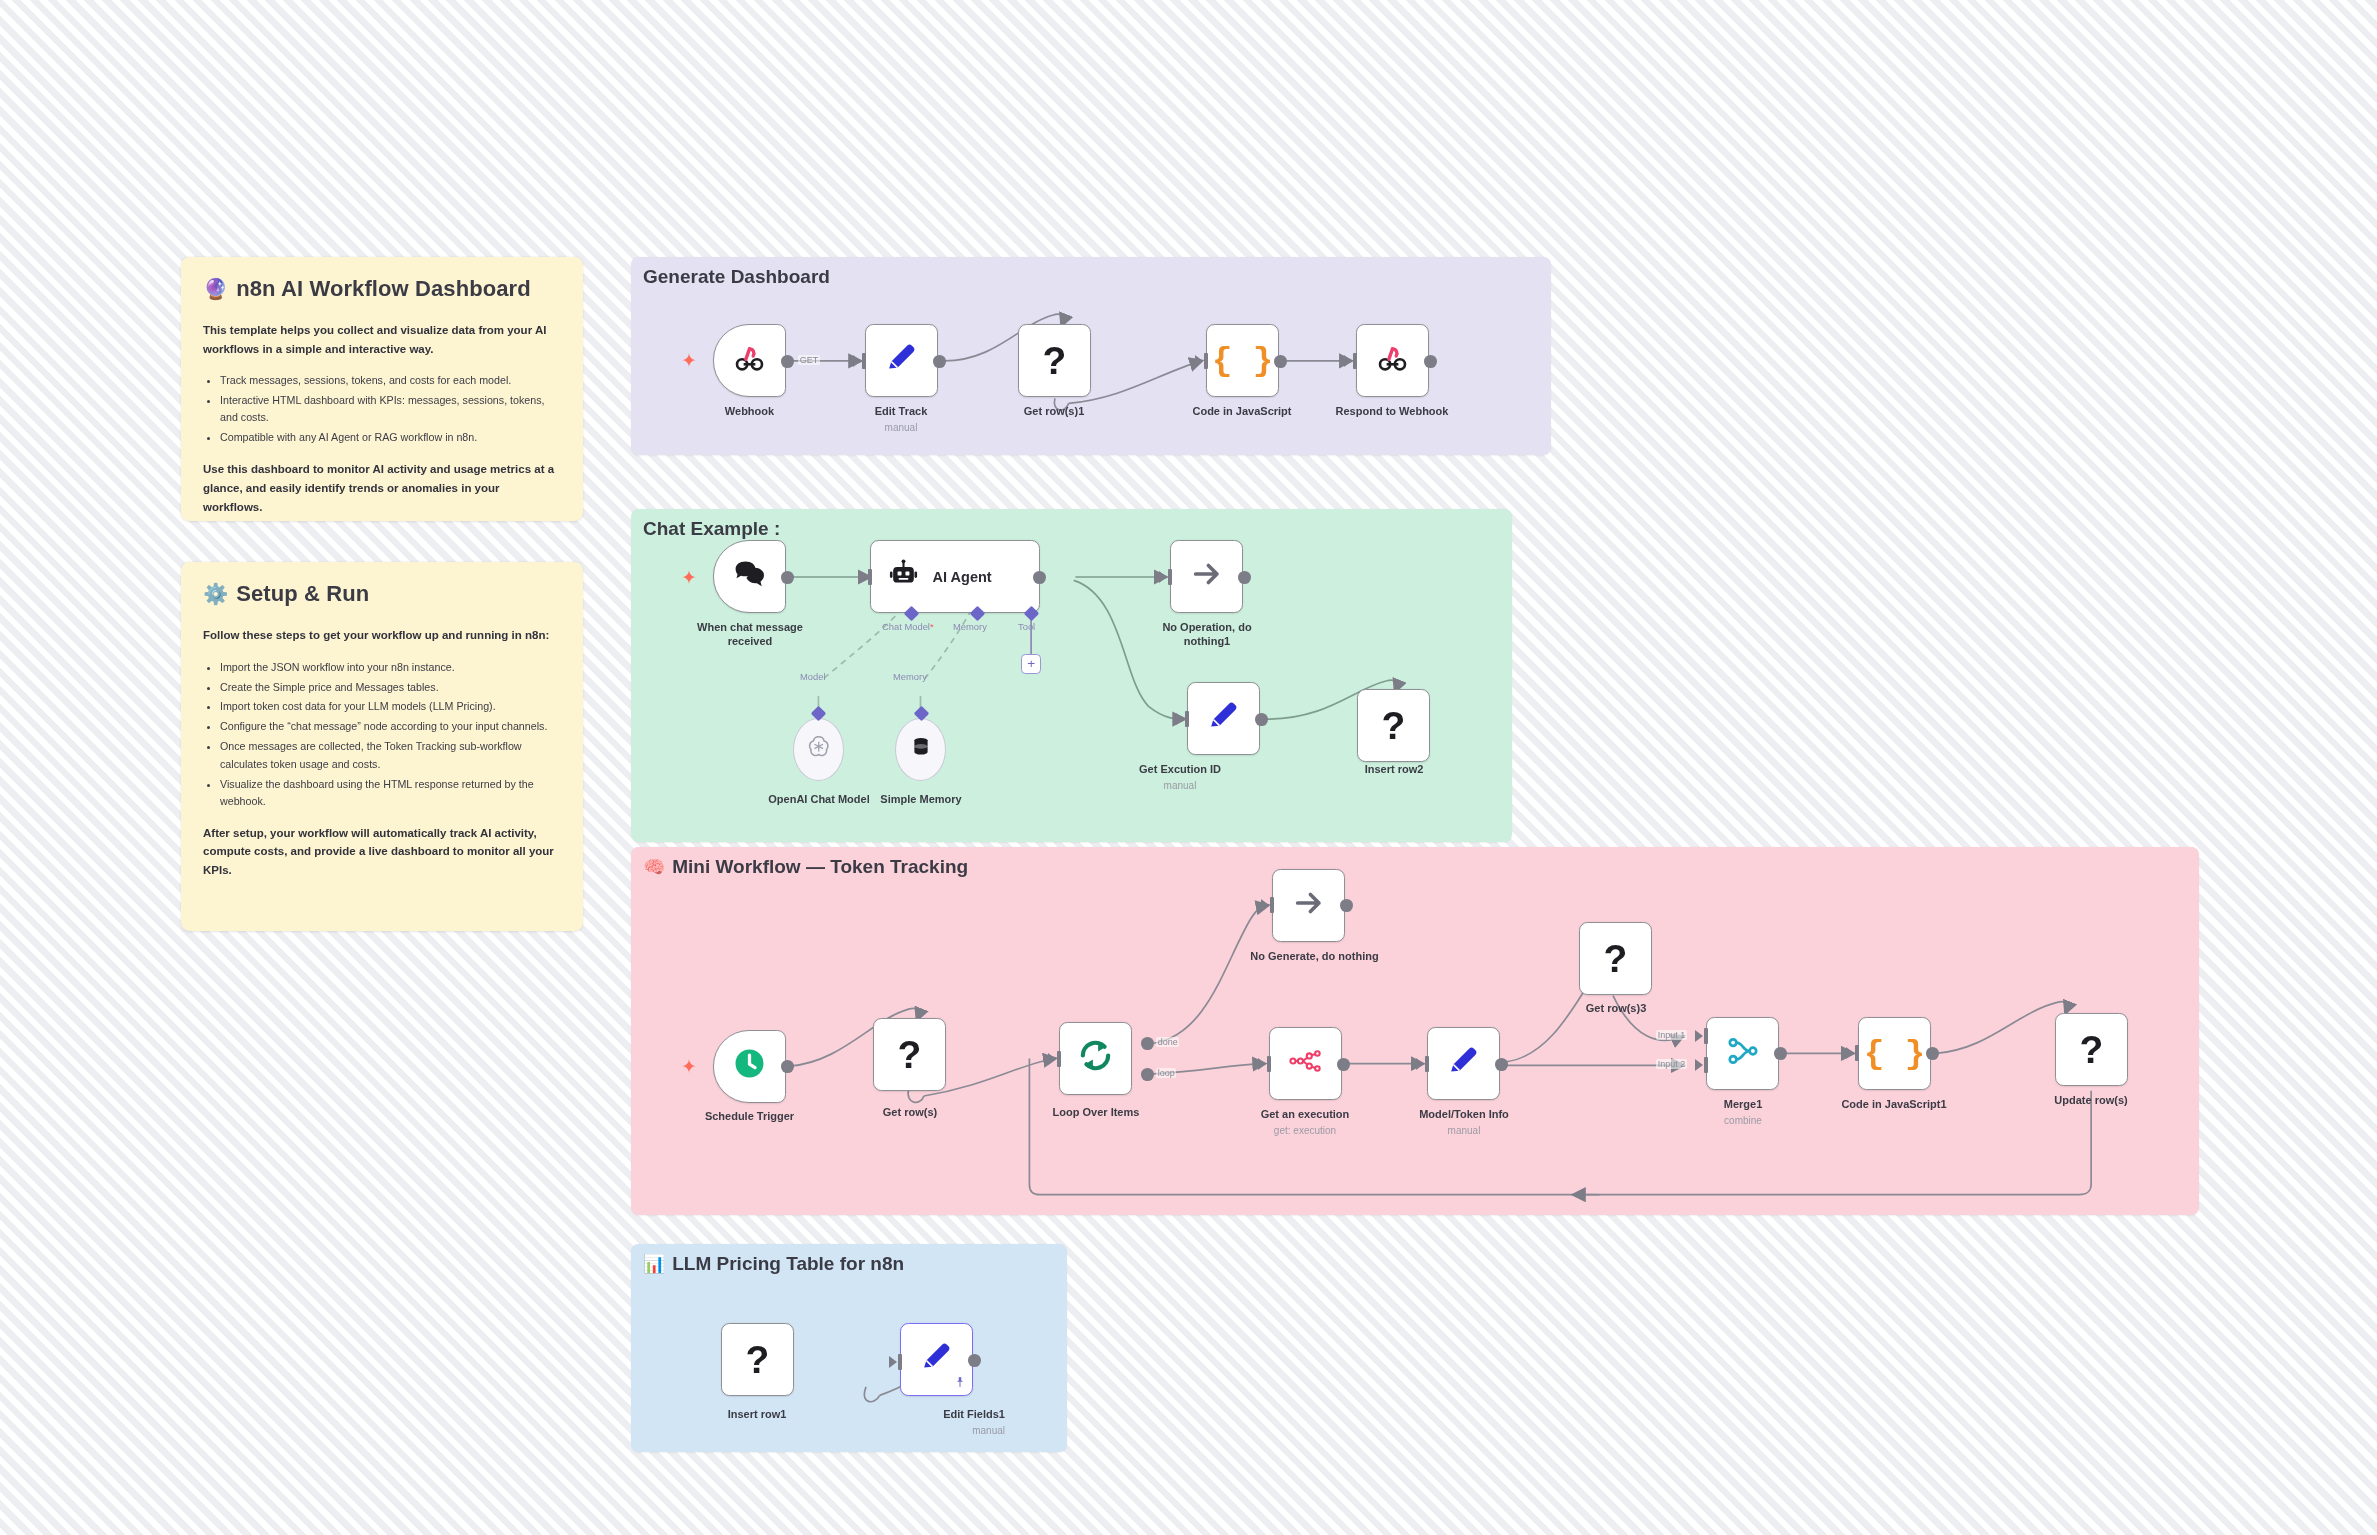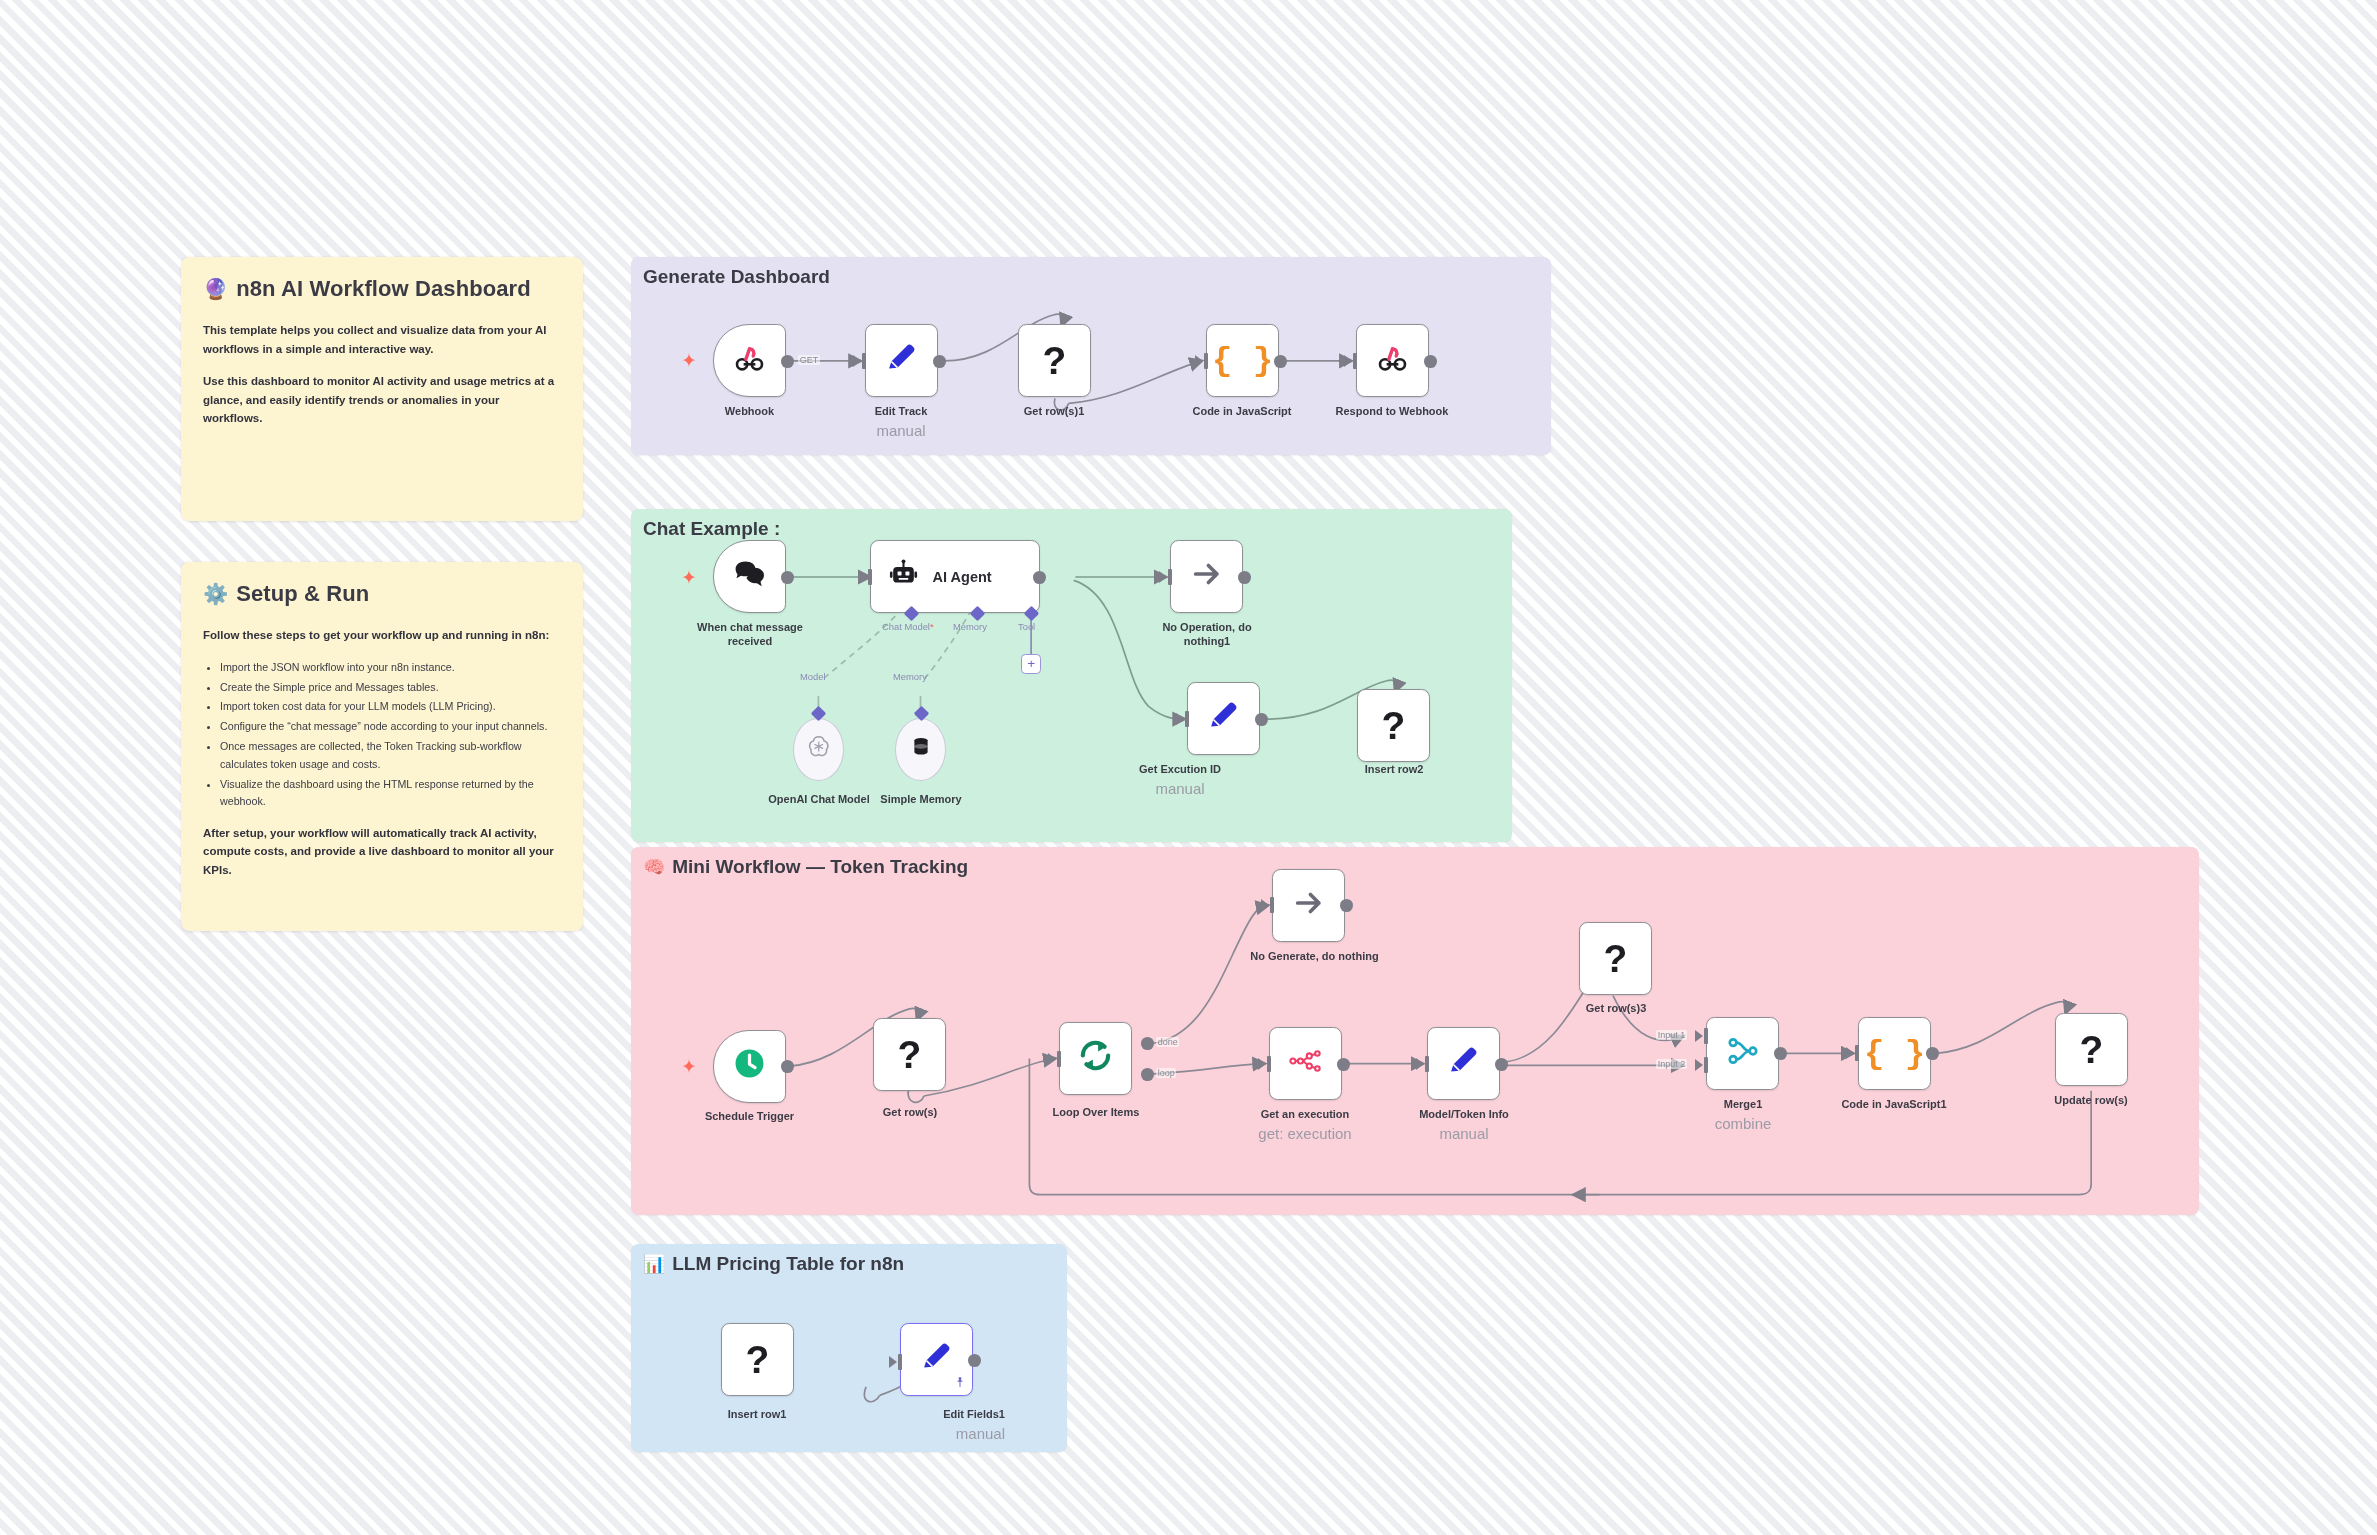--- a/index.html
+++ b/index.html
@@ -118,21 +118,21 @@
     text-align: center;
     font-size: 11px;
     font-weight: 700;
     color: #3b3b45;
     line-height: 1.25;
     white-space: nowrap;
     z-index: 4;
   }
   .caption .sub {
     display: block;
-    font-size: 15px;
+    font-size: 10px;
     font-weight: 400;
     color: #9b9ba6;
     margin-top: 3.4px;
   }
   .caption.wrap { white-space: normal; width: 128px; }
 
   
   .dot {
     position: absolute;
     width: 12.8px; height: 12.8px;
@@ -307,20 +307,25 @@
       <path d="M1034,1640 C1070,1628 1085,1612 1108,1606" marker-end="url(#ah)"></path>
     </g>
   </svg>
 
   <div class="sticky yellow" style="left:181px; top:257px; width:402px; height:264px;">
     <h2>
       <span class="emoji">🔮</span>
       <span>n8n AI Workflow Dashboard</span>
     </h2>
     <p>This template helps you collect and visualize data from your AI workflows in a simple and interactive way.</p>
+    <ul>
+      <li>Track messages, sessions, tokens, and costs for each model.</li>
+      <li>Interactive HTML dashboard with KPIs: messages, sessions, tokens, and costs.</li>
+      <li>Compatible with any AI Agent or RAG workflow in n8n.</li>
+    </ul>
     <p>Use this dashboard to monitor AI activity and usage metrics at a glance, and easily identify trends or anomalies in your workflows.</p>
   </div>
 
   <div class="sticky yellow" style="left:181px; top:562px; width:402px; height:369px;">
     <h2>
       <span class="emoji">⚙️</span>
       <span>Setup &amp; Run</span>
     </h2>
     <p>Follow these steps to get your workflow up and running in n8n:</p>
     <ul>

